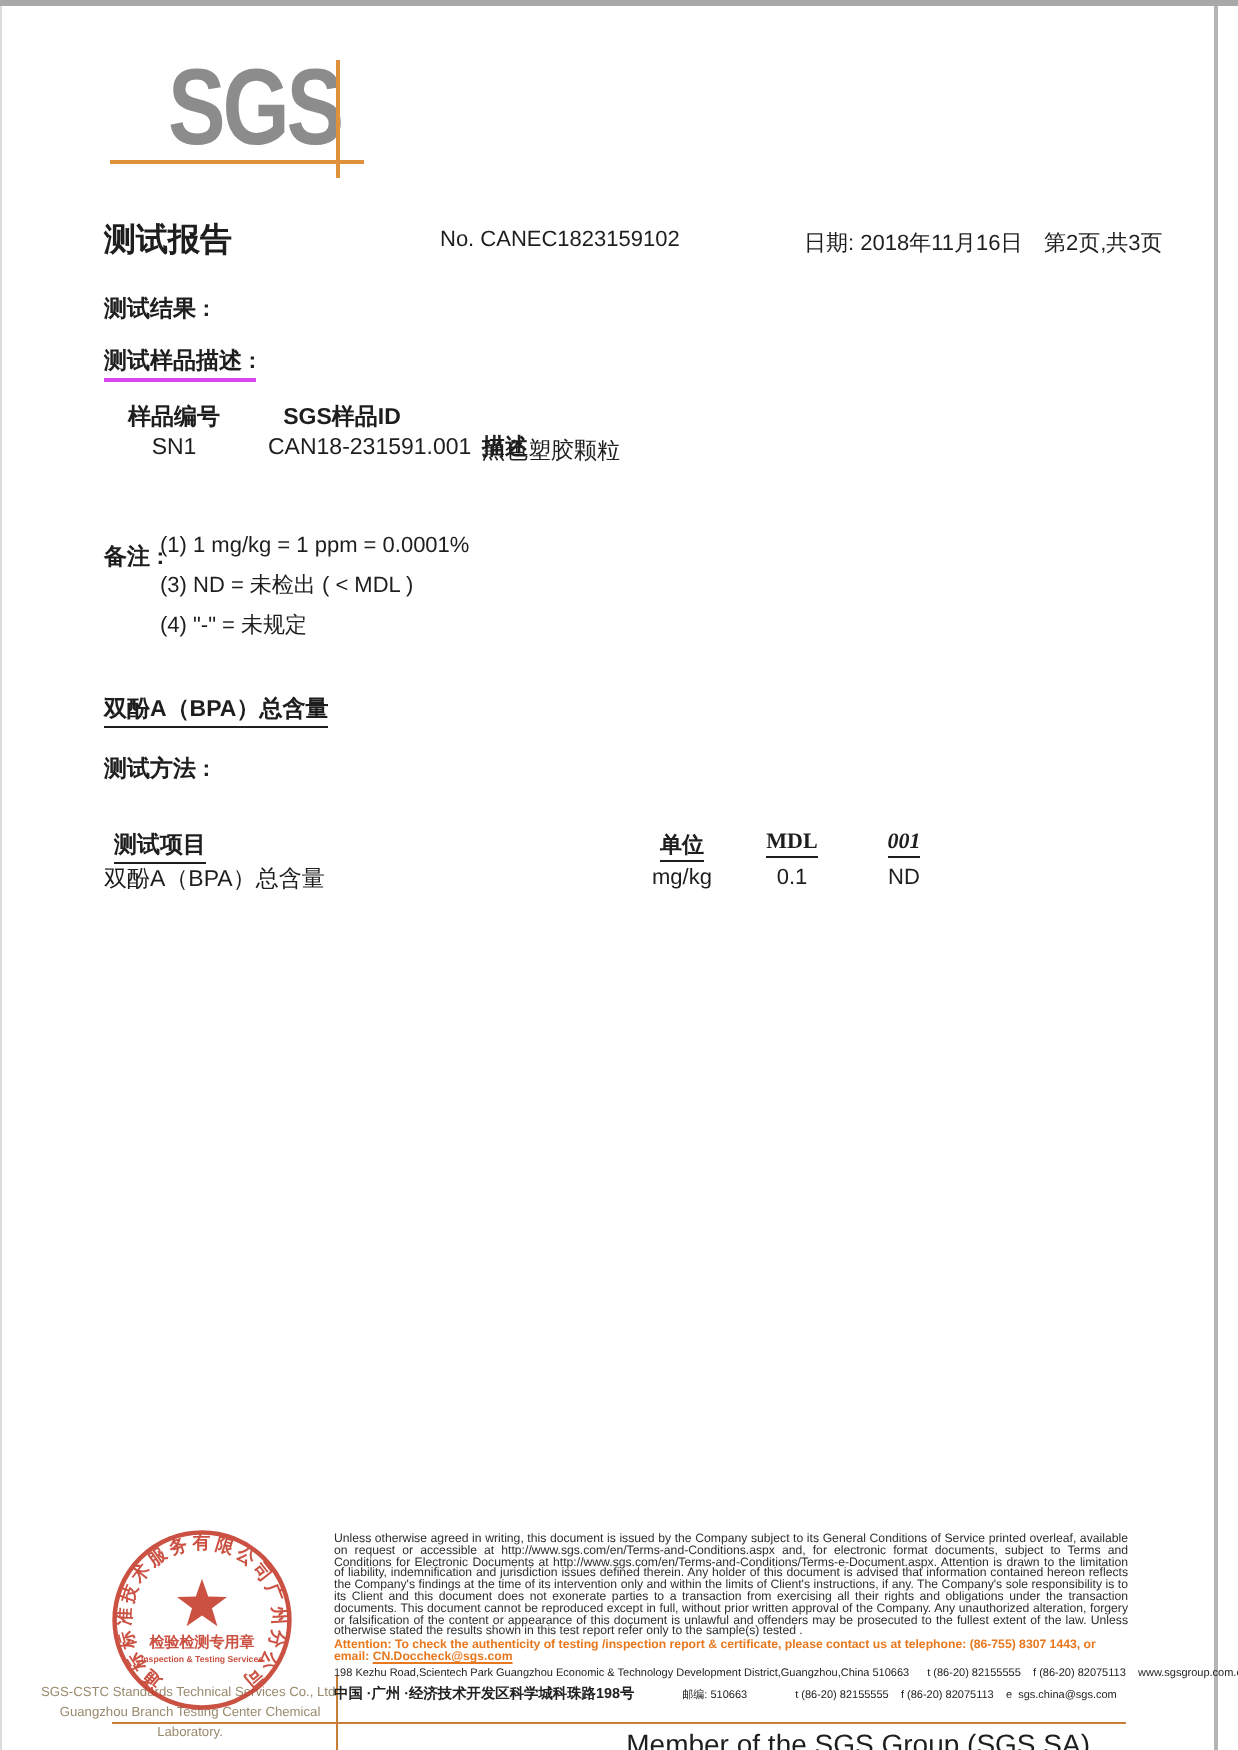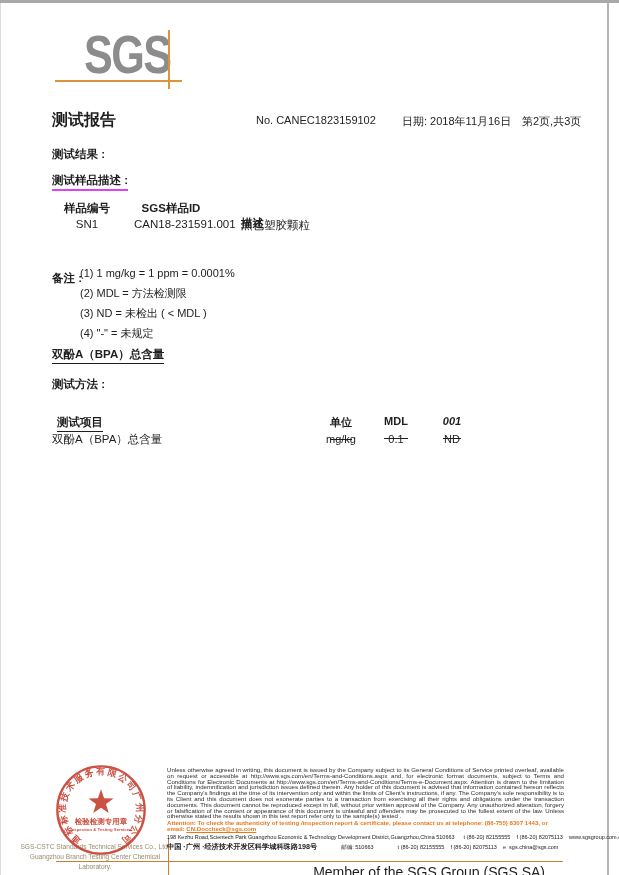--- a/index.html
+++ b/index.html
@@ -15,21 +15,21 @@
   .edge-right{left:607px;top:3px;width:2px;height:872px;background:#b5b5b5;}
   
   .logo-text{
     left:84px;top:26px;font-size:54px;line-height:56px;font-weight:bold;
     color:#8c8c8c;letter-spacing:-2px;transform:scaleX(0.80);transform-origin:left top;
   }
   .logo-hline{left:55px;top:80px;width:127px;height:2px;background:#e0913c;}
   .logo-vline{left:168px;top:30px;width:2px;height:59px;background:#e0913c;}
   
   .report-title{left:52px;top:110px;font-size:16px;font-weight:bold;}
-  .report-no{left:220px;top:114px;font-size:11px;margin-left:36px;}
+  .report-no{left:220px;top:114px;font-size:11px;}
   .report-date{left:402px;top:114px;font-size:11px;}
   .report-page{left:522px;top:114px;font-size:11px;}
   
   .results-label{left:52px;top:147px;font-size:11.5px;font-weight:bold;}
   .sample-heading{left:52px;top:173px;font-size:11.5px;font-weight:bold;
     border-bottom:2px solid #d946ef;padding-bottom:1px;}
   .th{font-size:11.5px;font-weight:bold;}
   .td{font-size:11.5px;}
   .c{text-align:center;}
   .col-sn-h{left:62px;top:201px;width:50px;}
@@ -43,21 +43,21 @@
   .bpa-heading{left:52px;top:347px;font-size:11.5px;font-weight:bold;
     border-bottom:1px solid #1e1e1e;padding-bottom:1px;}
   .method-label{left:52px;top:377px;font-size:11.5px;font-weight:bold;}
   .method-text{left:116px;top:377px;width:472px;font-size:11px;line-height:19px;text-align:justify;}
   
   .u{border-bottom:1px solid #1e1e1e;padding-bottom:1px;}
   .rt-item-h{left:57px;top:415px;font-size:11.5px;font-weight:bold;}
   .rt-unit-h{left:321px;top:415px;width:40px;font-size:11px;font-weight:bold;}
   .rt-mdl-h{left:377px;top:415px;width:38px;font-size:11px;font-weight:bold;}
   .rt-001-h{left:433px;top:415px;width:38px;font-size:11px;font-weight:bold;font-style:italic;}
-  .rt-unit-h span,.rt-mdl-h span,.rt-001-h span{border-bottom:1px solid #1e1e1e;padding-bottom:11px;}
+  .rt-unit-h span,.rt-mdl-h span,.rt-001-h span{border-bottom:1px solid #1e1e1e;padding-bottom:1px;font-family:Liberation Serif, serif;}
   .rt-item-v{left:52px;top:432px;font-size:11.5px;}
   .rt-unit-v{left:321px;top:433px;width:40px;font-size:11px;}
   .rt-mdl-v{left:377px;top:433px;width:38px;font-size:11px;}
   .rt-001-v{left:433px;top:433px;width:38px;font-size:11px;}
   
   .company-lines{left:20px;top:842px;width:150px;text-align:center;
     font-size:6.6px;line-height:10px;color:#9a8a6d;}
   .stamp-svg{left:54px;top:763px;width:94px;height:94px;opacity:0.88;}
   .footer-text{left:167px;top:767px;width:397px;}
   .disclaimer{font-size:6.1px;line-height:5.8px;text-align:justify;color:#2d2d2d;margin:0;}
@@ -94,21 +94,20 @@
   <div class="abs th c col-sn-h">样品编号</div>
   <div class="abs th c col-id-h">SGS样品ID</div>
   <div class="abs th col-desc-h">描述</div>
   <div class="abs td c col-sn-v">SN1</div>
   <div class="abs td c col-id-v">CAN18-231591.001</div>
   <div class="abs td col-desc-v">黑色塑胶颗粒</div>
 
   <div class="abs notes-label">备注 :</div>
   <div class="abs notes">
     <div>(1) 1 mg/kg = 1 ppm = 0.0001%</div>
-    <div>(2) MDL = 方法检测限</div>
     <div>(3) ND = 未检出 ( &lt; MDL )</div>
     <div>(4) "-" = 未规定</div>
   </div>
 
   <div class="abs bpa-heading">双酚A（BPA）总含量</div>
   <div class="abs method-label">测试方法 :</div>
 
   <div class="abs rt-item-h u">测试项目</div>
   <div class="abs rt-unit-h c"><span>单位</span></div>
   <div class="abs rt-mdl-h c"><span>MDL</span></div>

